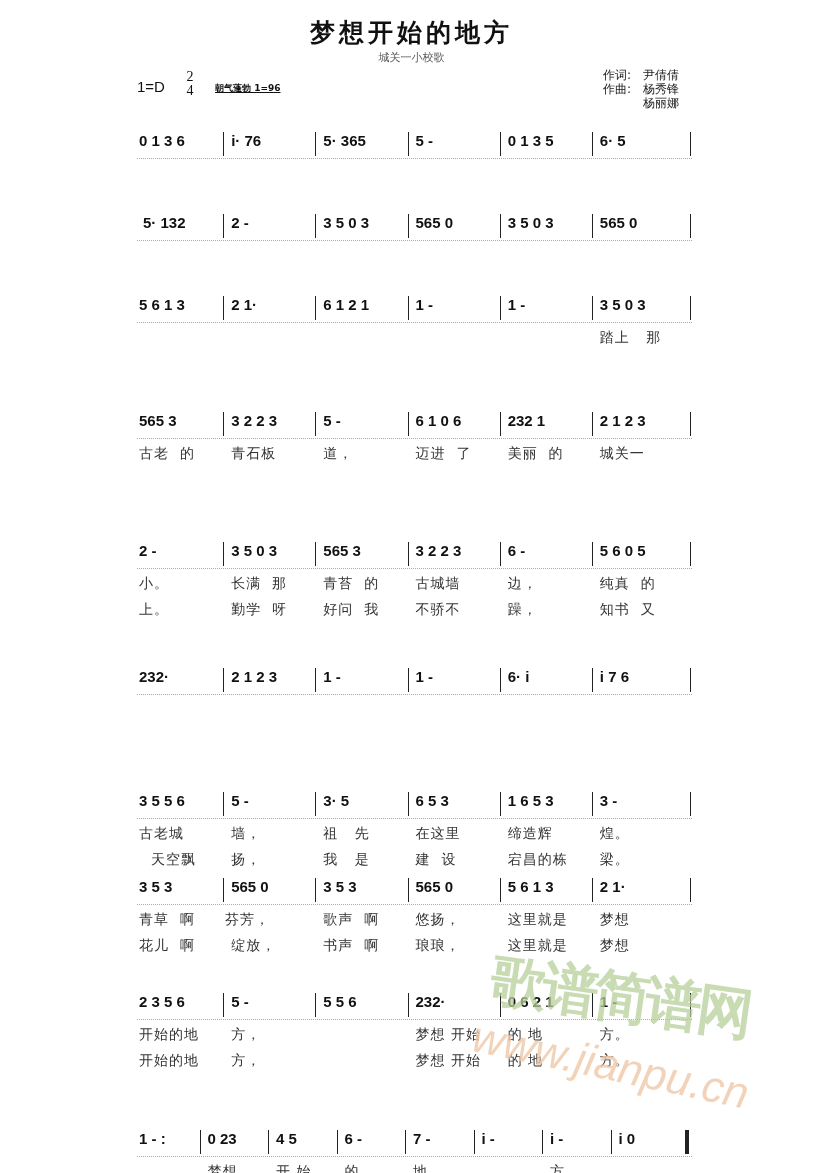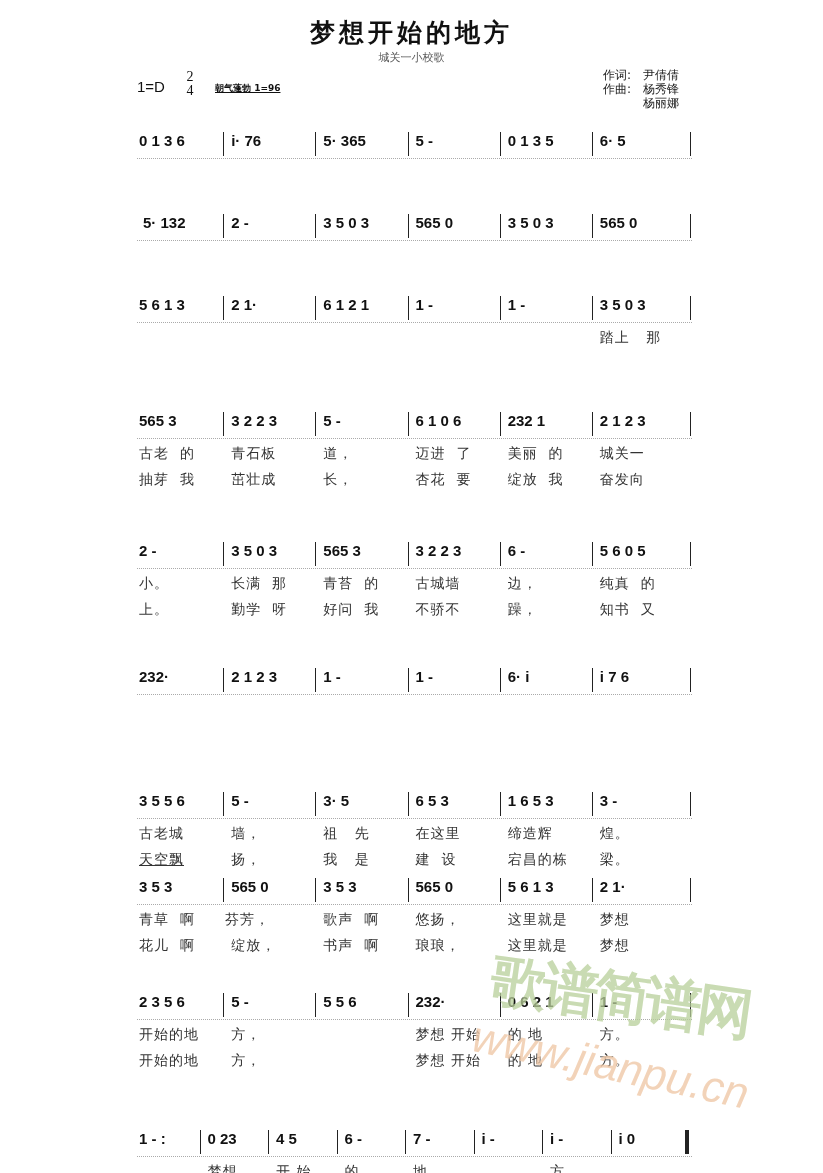--- a/index.html
+++ b/index.html
@@ -125,28 +125,20 @@
         <div class="bar" style="left: 553px;"></div>
       </div>
       <div class="lyric">
         <span style="left: 2px;">古老  的</span>
         <span style="left: 94.1667px;">青石板</span>
         <span style="left: 186.333px;">道，</span>
         <span style="left: 278.5px;">迈进  了</span>
         <span style="left: 370.667px;">美丽  的</span>
         <span style="left: 462.833px;">城关一</span>
       </div>
-      <div class="lyric">
-        <span style="left: 2px;">抽芽  我</span>
-        <span style="left: 94.1667px;">茁壮成</span>
-        <span style="left: 186.333px;">长，</span>
-        <span style="left: 278.5px;">杏花  要</span>
-        <span style="left: 370.667px;">绽放  我</span>
-        <span style="left: 462.833px;">奋发向</span>
-      </div>
     </div>
     <div class="system" style="top: 542px;">
       <div class="staff">
         <span class="measure" style="left: 2px;">2  -</span>
         <span class="measure" style="left: 94.1667px;">3 5 0 3</span>
         <div class="bar" style="left: 86.1667px;"></div>
         <span class="measure" style="left: 186.333px;">565  3</span>
         <div class="bar" style="left: 178.333px;"></div>
         <span class="measure" style="left: 278.5px;">3 2 2 3</span>
         <div class="bar" style="left: 270.5px;"></div>
@@ -206,21 +198,21 @@
       </div>
       <div class="lyric">
         <span style="left: 2px;">古老城</span>
         <span style="left: 94.1667px;">墙，</span>
         <span style="left: 186.333px;">祖   先</span>
         <span style="left: 278.5px;">在这里</span>
         <span style="left: 370.667px;">缔造辉</span>
         <span style="left: 462.833px;">煌。</span>
       </div>
       <div class="lyric">
-        <span style="left: 2px; text-decoration: underline;">天空飘</span>
+        <span style="left: 14px;">天空飘</span>
         <span style="left: 94.1667px;">扬，</span>
         <span style="left: 186.333px;">我   是</span>
         <span style="left: 278.5px;">建  设</span>
         <span style="left: 370.667px;">宕昌的栋</span>
         <span style="left: 462.833px;">梁。</span>
       </div>
     </div>
     <div class="system" style="top: 878px;">
       <div class="staff">
         <span class="measure" style="left: 2px;">3 5  3</span>

